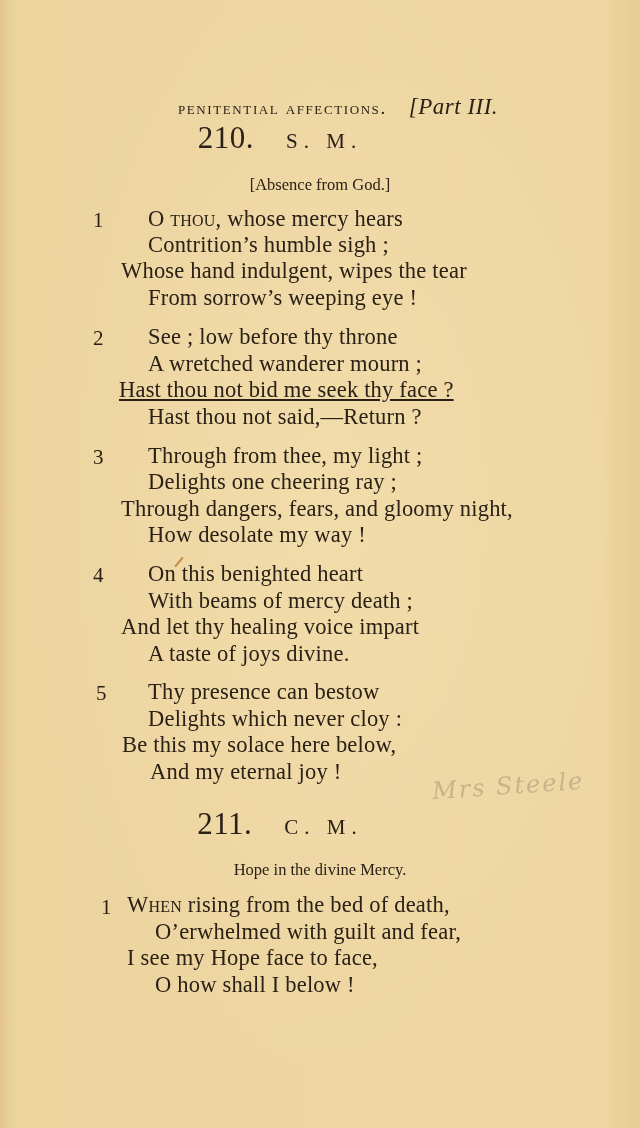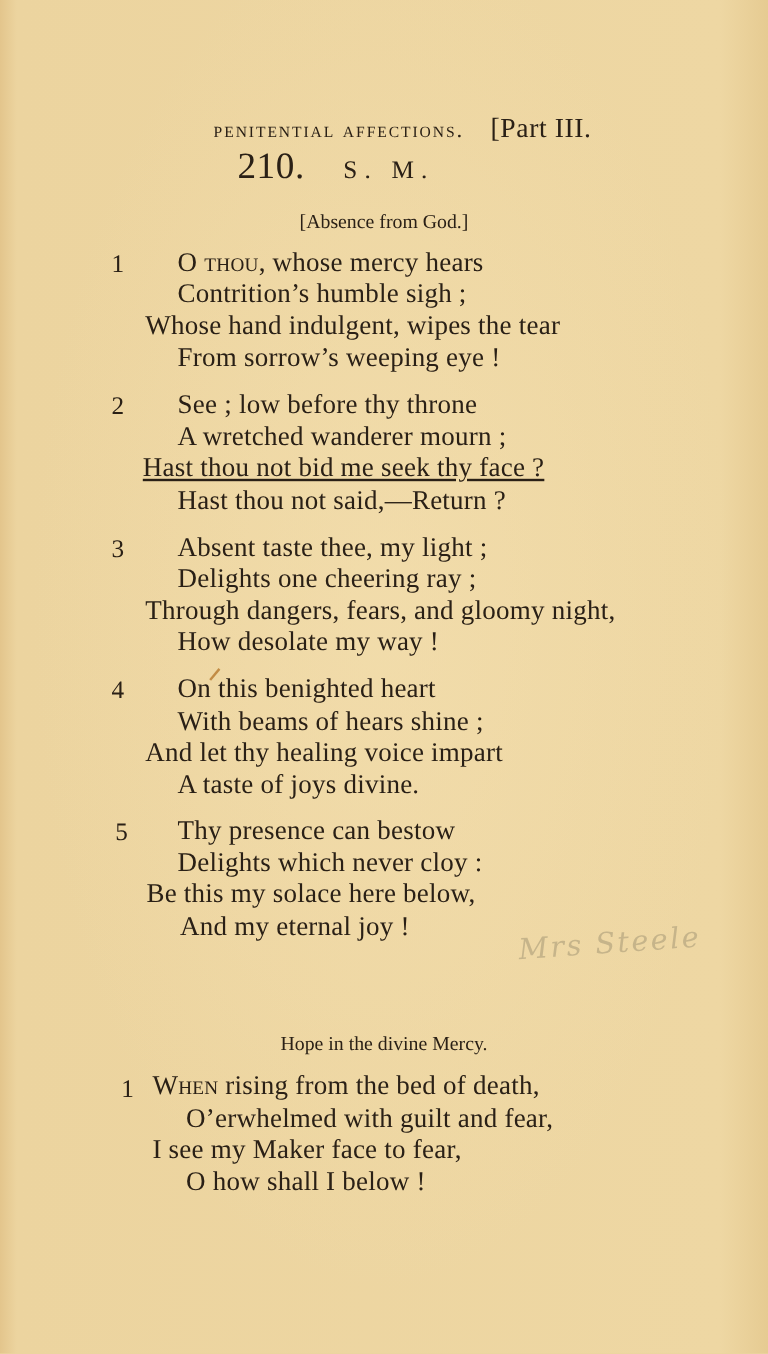--- a/index.html
+++ b/index.html
@@ -16,21 +16,21 @@
     background:
       radial-gradient(ellipse at 50% 45%, rgba(245,225,178,0.55) 0%, rgba(236,212,159,0) 65%),
       linear-gradient(90deg, #e3c58c 0px, #ecd49f 14px, #eed7a3 600px, #e6cb92 640px);
   }
   .header {
     position: absolute; top: 74px; left: 178px;
     font-size: 17px; letter-spacing: 1.5px;
     display: flex; align-items: baseline; margin-top: 20px;
   }
   .header .running { font-variant: small-caps; text-transform: lowercase; font-size: 19px; letter-spacing: 1.6px; }
-  .header .part { margin-left: 22px; font-size: 23px; letter-spacing: 0.5px; }
+  .header .part { margin-left: 22px; font-size: 23px; letter-spacing: 0.5px; font-style: italic; }
   .hymn-head {
     position: absolute; left: 0; width: 560px; text-align: center;
     white-space: nowrap;
   }
   .hymn-num { font-size: 31px; letter-spacing: 0.5px; }
   .meter { font-size: 21px; margin-left: 28px; letter-spacing: 6px; }
   .subtitle { position: absolute; left: 0; width: 640px; text-align: center; font-size: 16.5px; }
   .verse { position: absolute; left: 0; width: 640px; }
   .line { position: absolute; font-size: 22.5px; white-space: nowrap; letter-spacing: 0.2px; }
   .vnum { position: absolute; font-size: 21px; }
@@ -73,48 +73,52 @@
   <div class="verse">
     <span class="vnum" style="left:93px; top:326px;">2</span>
     <span class="line" style="left:148px; top:324px;">See ; low before thy throne</span>
     <span class="line" style="left:148px; top:351px;">A wretched wanderer mourn ;</span>
     <span class="line" style="left:119px; top:377px;text-decoration:underline;">Hast thou not bid me seek thy face ?</span>
     <span class="line" style="left:148px; top:404px;">Hast thou not said,—Return ?</span>
   </div>
 
   <div class="verse">
     <span class="vnum" style="left:93px; top:445px;">3</span>
-    <span class="line" style="left:148px; top:443px;">Absent taste thee, my light ;</span>
+    <span class="line" style="left:148px; top:443px;">Through from thee, my light ;</span>
     <span class="line" style="left:148px; top:469px;">Delights one cheering ray ;</span>
     <span class="line" style="left:121px; top:496px;">Through dangers, fears, and gloomy night,</span>
     <span class="line" style="left:148px; top:522px;">How desolate my way !</span>
   </div>
 
   <div class="verse">
     <span class="vnum" style="left:93px; top:563px;">4</span>
     <span class="line" style="left:148px; top:561px;">On this benighted heart</span>
-    <span class="line" style="left:148px; top:588px;">With beams of hears shine ;</span>
+    <span class="line" style="left:148px; top:588px;">With beams of mercy death ;</span>
     <span class="line" style="left:121px; top:614px;">And let thy healing voice impart</span>
     <span class="line" style="left:148px; top:641px;">A taste of joys divine.</span>
   </div>
   <div class="smudge"></div>
 
   <div class="verse">
     <span class="vnum" style="left:96px; top:681px;">5</span>
     <span class="line" style="left:148px; top:679px;">Thy presence can bestow</span>
     <span class="line" style="left:148px; top:706px;">Delights which never cloy :</span>
     <span class="line" style="left:122px; top:732px;">Be this my solace here below,</span>
     <span class="line" style="left:150px; top:759px;text-align:center;">And my eternal joy !</span>
   </div>
 
   <div class="signature">Mrs Steele</div>
 
+  <div class="hymn-head" style="top:806px;">
+    <span class="hymn-num">211.</span>
+    <span class="meter">C. M.</span>
+  </div>
   <div class="subtitle" style="top:860px;">Hope in the divine Mercy.</div>
 
   <div class="verse">
     <span class="vnum" style="left:101px; top:895px;">1</span>
     <span class="line" style="left:127px; top:892px;">W<span class="sc">hen</span> rising from the bed of death,</span>
     <span class="line" style="left:155px; top:919px;">O’erwhelmed with guilt and fear,</span>
-    <span class="line" style="left:127px; top:945px;">I see my Maker face to fear,</span>
+    <span class="line" style="left:127px; top:945px;">I see my Hope face to face,</span>
     <span class="line" style="left:155px; top:972px;">O how shall I below !</span>
   </div>
 
 </div>
 
 </body></html>

